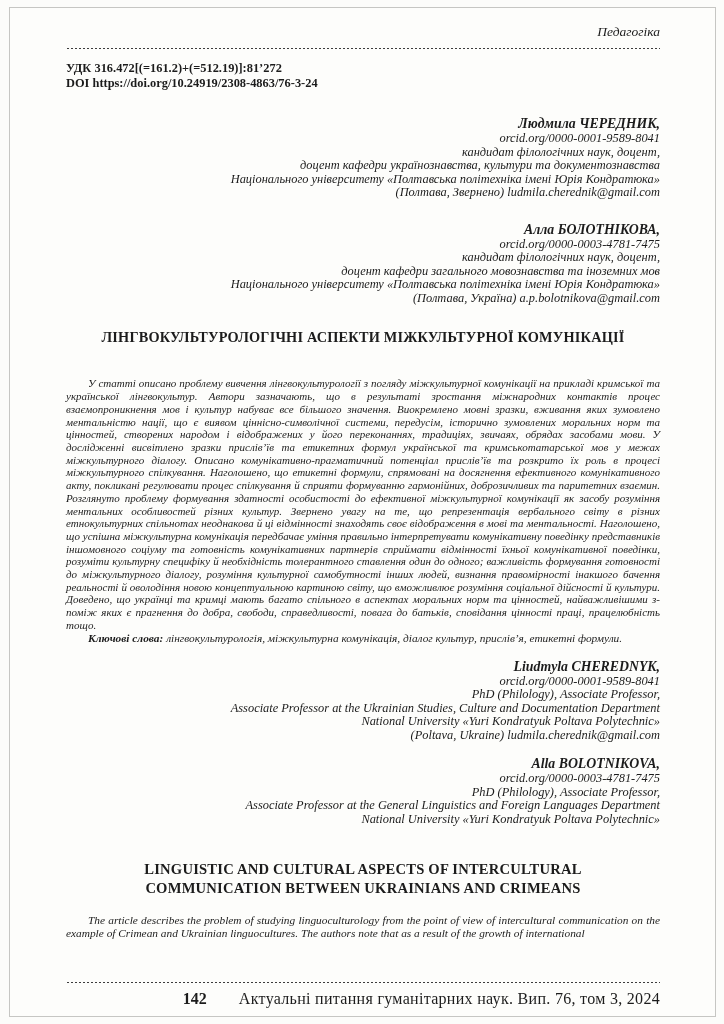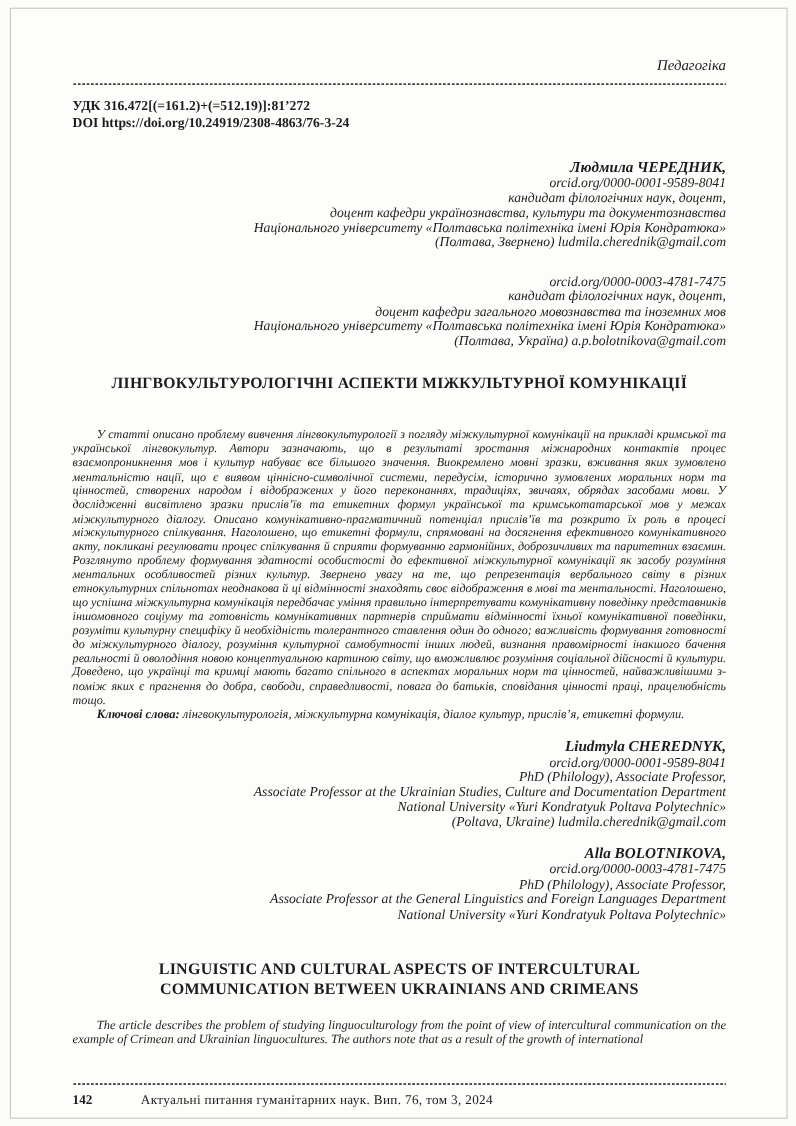--- a/index.html
+++ b/index.html
@@ -14,21 +14,21 @@
     position: absolute;
     top: 7px; left: 9px; right: 8px; bottom: 7px;
     border: 1px solid #c6c6c3;
     background: #fdfdfb;
   }
   .content {
     position: absolute;
     top: 0; left: 56px; right: 55px;
   }
   .section-label {
-    margin-top: 44px;
+    margin-top: 16px;
     text-align: right;
     font-style: italic;
     font-size: 13.5px;
   }
   .dotted {
     margin-top: 7px;
     height: 3px;
     background-image: radial-gradient(circle, #3c3c3c 0.9px, transparent 1.1px);
     background-size: 4px 3px;
     background-repeat: repeat-x;
@@ -94,24 +94,23 @@
     text-align: justify;
   }
   .abstract-en p { text-indent: 22px; }
   .footer {
     position: absolute;
     left: 56px; right: 55px; bottom: 8px;
   }
   .footer-row {
     margin-top: 6px;
     display: flex;
-    justify-content: flex-start;
+    justify-content: flex-end;
     align-items: baseline;
-    font-size: 12px;
-    gap: 12px;
+    font-size: 16px;
   }
   .page-number { font-weight: bold; }
   .journal-line { letter-spacing: 0.3px; margin-left: 32px; }
 </style>
 </head>
 <body>
 
 <div class="frame">
   <div class="content">
 
@@ -126,20 +125,21 @@
     <div class="author-block ab-uk-1">
       <div class="author-name">Людмила ЧЕРЕДНИК,</div>
       <div class="author-line">orcid.org/0000-0001-9589-8041</div>
       <div class="author-line">кандидат філологічних наук, доцент,</div>
       <div class="author-line">доцент кафедри українознавства, культури та документознавства</div>
       <div class="author-line">Національного університету «Полтавська політехніка імені Юрія Кондратюка»</div>
       <div class="author-line">(Полтава, Звернено) ludmila.cherednik@gmail.com</div>
     </div>
 
     <div class="author-block ab-uk-2">
+      <div class="author-name">Алла БОЛОТНІКОВА,</div>
       <div class="author-line">orcid.org/0000-0003-4781-7475</div>
       <div class="author-line">кандидат філологічних наук, доцент,</div>
       <div class="author-line">доцент кафедри загального мовознавства та іноземних мов</div>
       <div class="author-line">Національного університету «Полтавська політехніка імені Юрія Кондратюка»</div>
       <div class="author-line">(Полтава, Україна) a.p.bolotnikova@gmail.com</div>
     </div>
 
     <h1 class="title-uk">ЛІНГВОКУЛЬТУРОЛОГІЧНІ АСПЕКТИ МІЖКУЛЬТУРНОЇ КОМУНІКАЦІЇ</h1>
 
     <div class="abstract">

